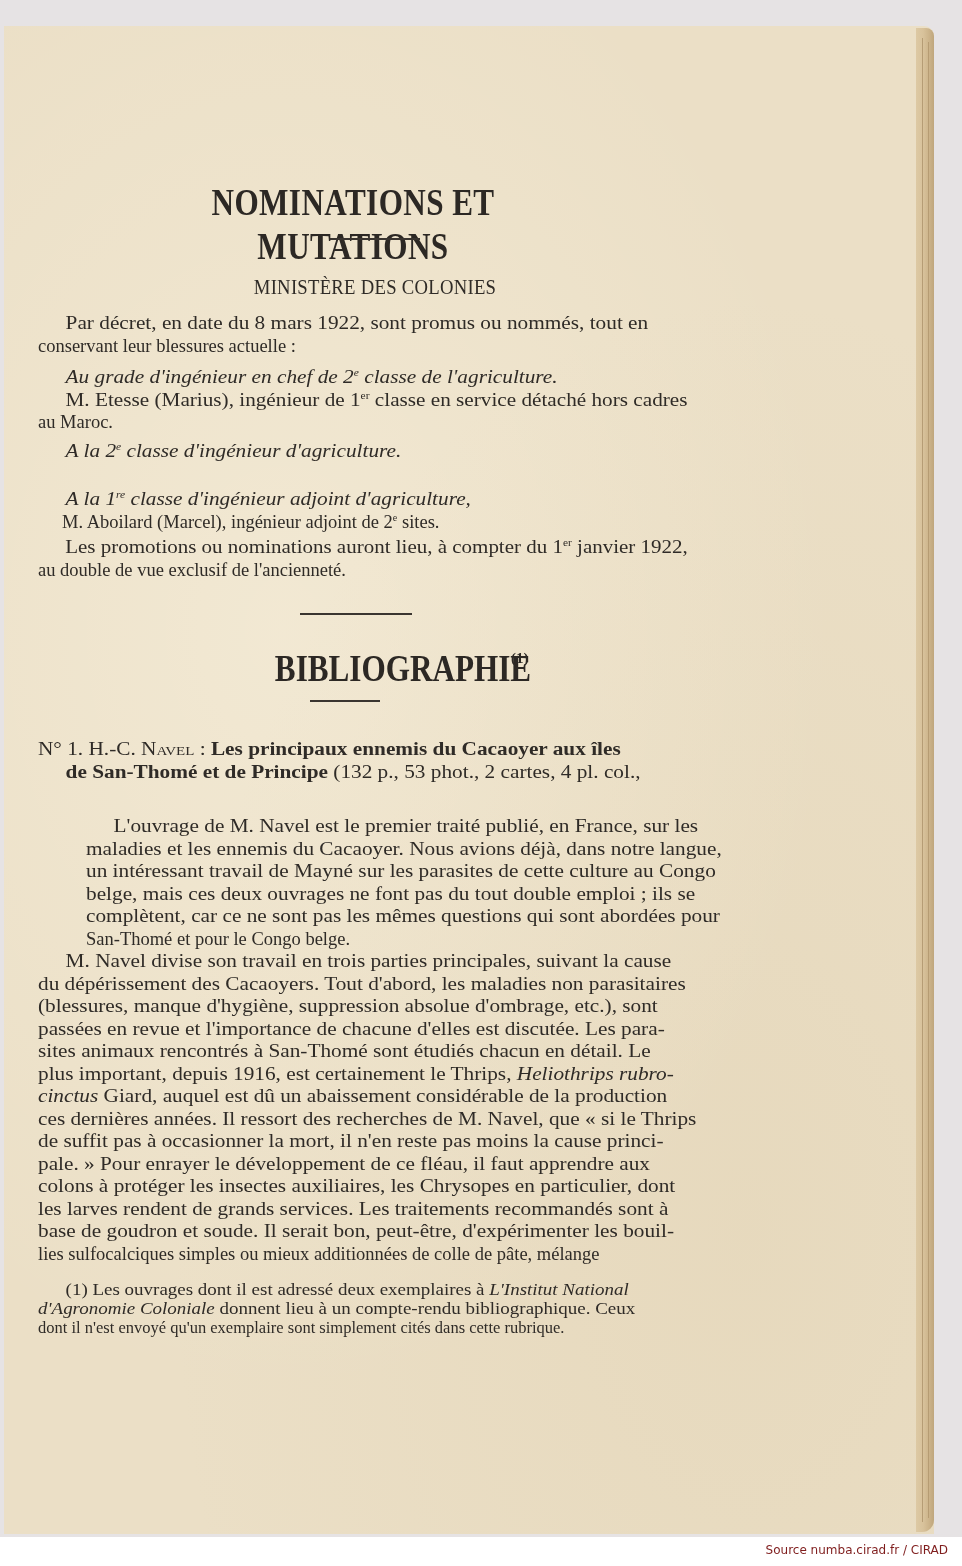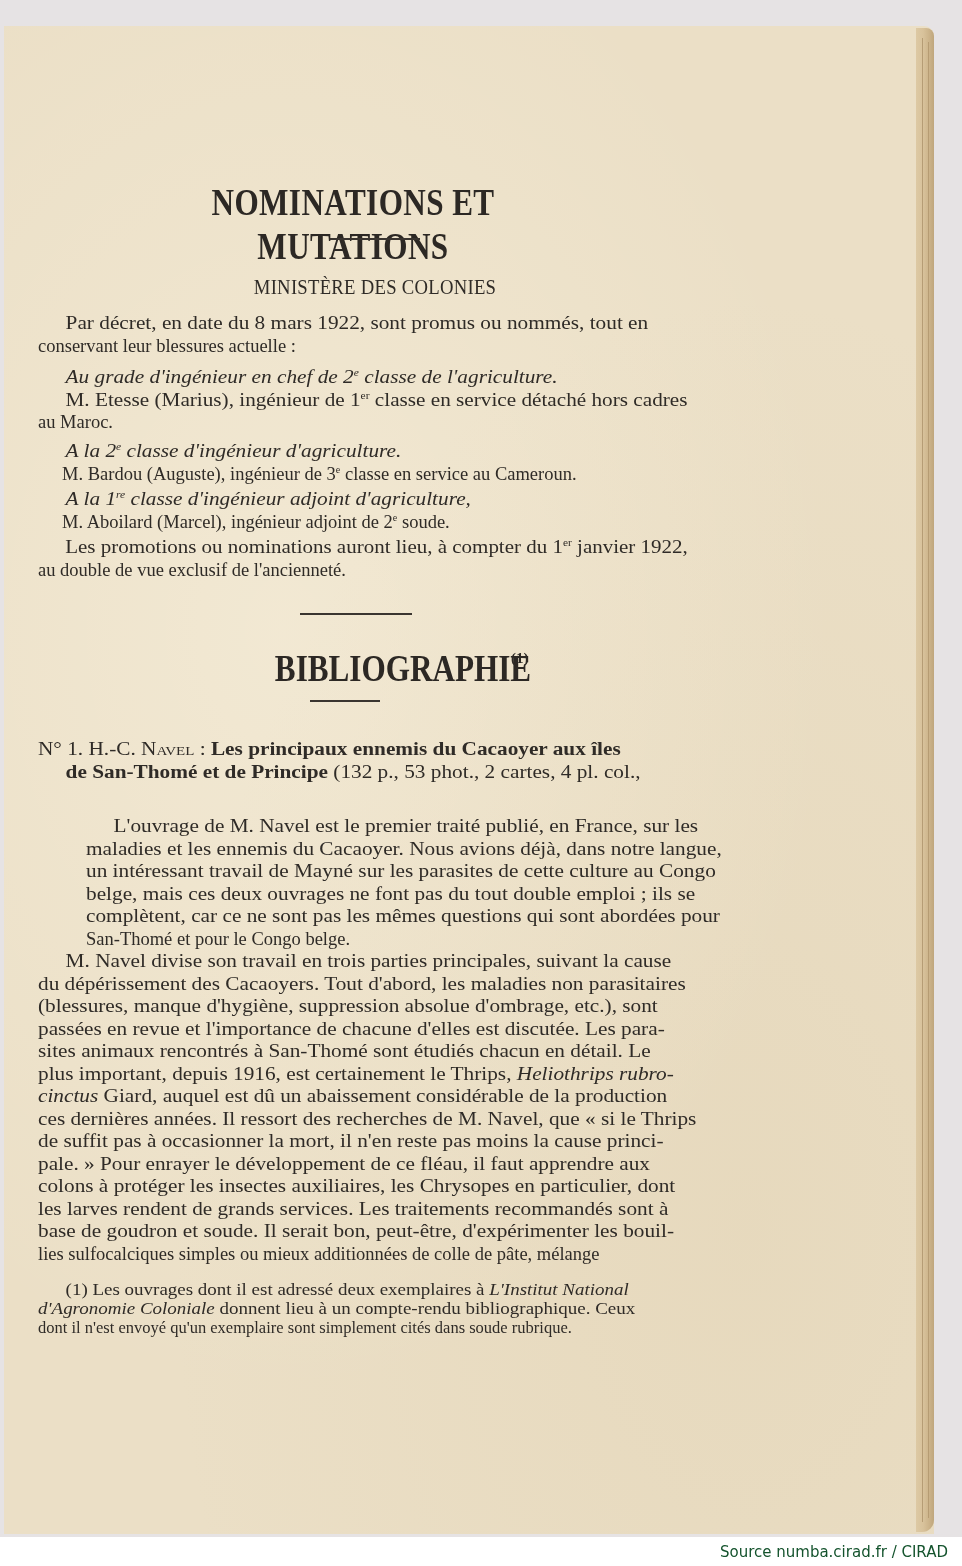--- a/index.html
+++ b/index.html
@@ -65,21 +65,21 @@
       transform: scaleX(0.82); transform-origin: center;
     }
     .biblio-note { position: absolute; left: 473px; top: 650px; font-size: 15px; font-weight: bold; color: #2c2824; }
     .footnote {
       position: absolute; left: 0; top: 1280px; width: 674px;
       font-size: 16.5px; line-height: 19px; color: #2f2b27;
     }
     .footnote .line { display: block; white-space: nowrap; }
     .source {
       position: absolute; right: 14px; top: 1543px;
-      font-family: "DejaVu Sans", sans-serif; font-size: 15px; color: #14532d;
+      font-family: "DejaVu Sans", sans-serif; font-size: 12px; color: #7f1d1d;
     }
   </style>
 </head>
 <body>
 
 <div class="scan-bg"></div>
 <div class="page"></div>
 <div class="page-edge"></div>
 
 <div class="content">
@@ -95,26 +95,25 @@
   </div>
 
   <div class="para" style="top:366px;">
     <span class="line ind it" style="display: block; transform-origin: left center; transform: scaleX(1.15);"><span>Au grade d'ingénieur en chef de 2</span><sup>e</sup><span> classe de l'agriculture.</span></span>
     <span class="line ind" style="display: block; transform-origin: left center; transform: scaleX(1.14638);"><span>M. Etesse (Marius), ingénieur de 1</span><sup>er</sup><span> classe en service détaché hors cadres</span></span>
     <span class="line" style="display: block; transform-origin: left center; transform: scaleX(1);">au Maroc.</span>
   </div>
 
   <div class="para" style="top:440px;">
     <span class="line ind it" style="display: block; transform-origin: left center; transform: scaleX(1.15);"><span>A la 2</span><sup>e</sup><span> classe d'ingénieur d'agriculture.</span></span>
-    <span class="line ind" style="display: block; transform-origin: left center; transform: scaleX(1);"><span>M. Bardou (Auguste), ingénieur de 3</span><sup>e</sup><span> classe en service au Cameroun.</span></span>
   </div>
 
   <div class="para" style="top:488px;">
     <span class="line ind it" style="display: block; transform-origin: left center; transform: scaleX(1.15);"><span>A la 1</span><sup>re</sup><span> classe d'ingénieur adjoint d'agriculture,</span></span>
-    <span class="line ind" style="display: block; transform-origin: left center; transform: scaleX(1);"><span>M. Aboilard (Marcel), ingénieur adjoint de 2</span><sup>e</sup><span> soude.</span></span>
+    <span class="line ind" style="display: block; transform-origin: left center; transform: scaleX(1);"><span>M. Aboilard (Marcel), ingénieur adjoint de 2</span><sup>e</sup><span> sites.</span></span>
   </div>
 
   <div class="para" style="top:536px;">
     <span class="line ind" style="display: block; transform-origin: left center; transform: scaleX(1.13438);"><span>Les promotions ou nominations auront lieu, à compter du 1</span><sup>er</sup><span> janvier 1922,</span></span>
     <span class="line" style="display: block; transform-origin: left center; transform: scaleX(1);">au double de vue exclusif de l'ancienneté.</span>
   </div>
 
   <div class="rule" style="left:262px; top:613px; width:112px;"></div>
 
   <div class="biblio-title">BIBLIOGRAPHIE</div>
@@ -148,18 +147,18 @@
     <span class="line" style="display: block; transform-origin: left center; transform: scaleX(1.15);">pale. » Pour enrayer le développement de ce fléau, il faut apprendre aux</span>
     <span class="line" style="display: block; transform-origin: left center; transform: scaleX(1.15);">colons à protéger les insectes auxiliaires, les Chrysopes en particulier, dont</span>
     <span class="line" style="display: block; transform-origin: left center; transform: scaleX(1.15);">les larves rendent de grands services. Les traitements recommandés sont à</span>
     <span class="line" style="display: block; transform-origin: left center; transform: scaleX(1.15);">base de goudron et soude. Il serait bon, peut-être, d'expérimenter les bouil-</span>
     <span class="line" style="display: block; transform-origin: left center; transform: scaleX(1);">lies sulfocalciques simples ou mieux additionnées de colle de pâte, mélange</span>
   </div>
 
   <div class="footnote">
     <span class="line ind" style="display: block; transform-origin: left center; transform: scaleX(1.15);"><span>(1) Les ouvrages dont il est adressé deux exemplaires à </span><span class="it">L'Institut National</span></span>
     <span class="line" style="display: block; transform-origin: left center; transform: scaleX(1.15);"><span class="it">d'Agronomie Coloniale</span><span> donnent lieu à un compte-rendu bibliographique. Ceux</span></span>
-    <span class="line" style="display: block; transform-origin: left center; transform: scaleX(1);">dont il n'est envoyé qu'un exemplaire sont simplement cités dans soude rubrique.</span>
+    <span class="line" style="display: block; transform-origin: left center; transform: scaleX(1);">dont il n'est envoyé qu'un exemplaire sont simplement cités dans cette rubrique.</span>
   </div>
 
 </div>
 
 <div class="source">Source numba.cirad.fr / CIRAD</div>
 
 </body></html>

